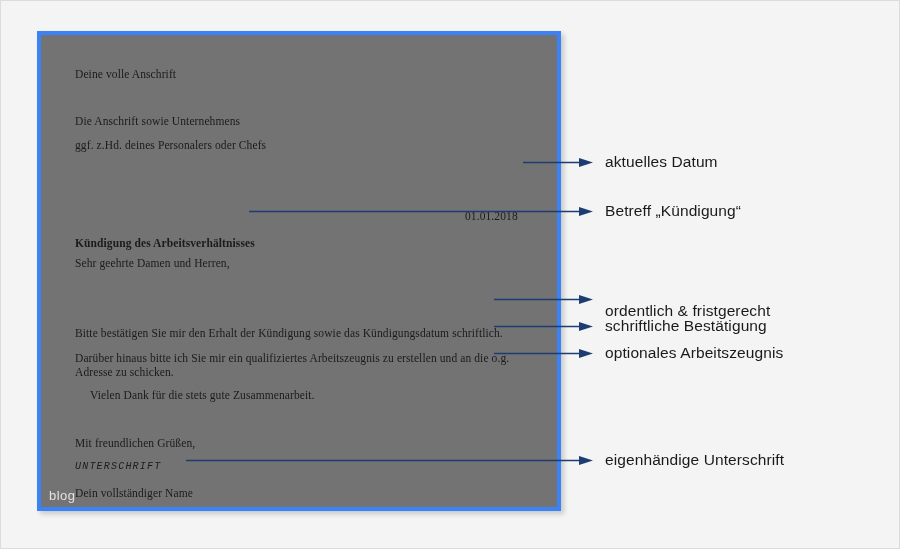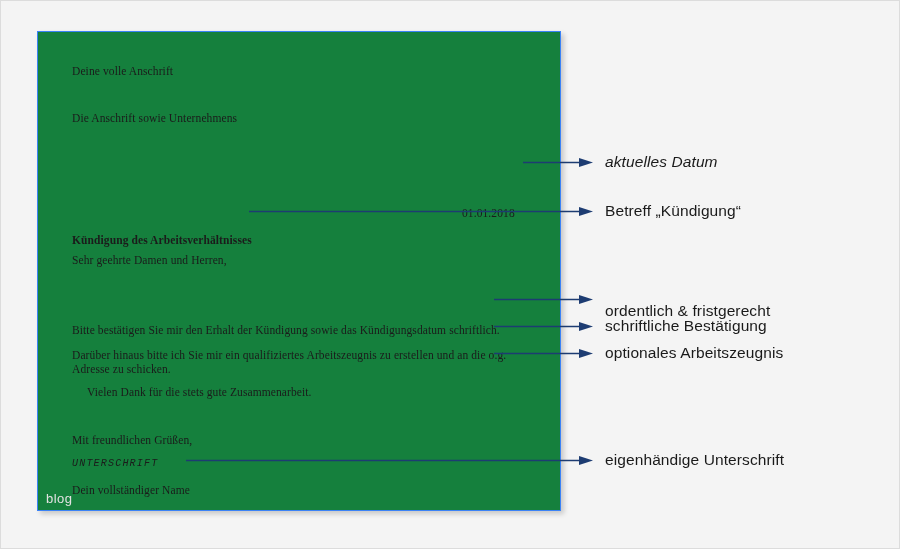--- a/index.html
+++ b/index.html
@@ -18,22 +18,22 @@
     font-family: "Liberation Sans", sans-serif;
   }
 
   
   #letter-page {
     position: absolute;
     left: 36px;
     top: 30px;
     width: 524px;
     height: 480px;
-    background: #15803d;
-    border: 1px solid #3b82f6;
+    background: #737373;
+    border: 4px solid #3b82f6;
     box-shadow: 3px 3px 5px rgba(0,0,0,0.18);
     box-sizing: border-box;
     overflow: hidden;
     padding-left: 12px;
   }
 
   .doc-text {
     position: absolute;
     font-family: "Liberation Serif", "DejaVu Serif", serif;
     font-size: 11.5px;
@@ -85,20 +85,21 @@
 <body>
 
 <div id="screenshot">
 
   <div id="letter-page">
 
     <div class="doc-text" style="left:34px; top:32px;">Deine volle Anschrift</div>
 
     <div class="doc-text" style="left:34px; top:79px;">Die Anschrift sowie Unternehmens</div>
 
+    <div class="doc-text" style="left:34px; top:103px;">ggf. z.Hd. deines Personalers oder Chefs</div>
 
     <div class="doc-text" style="left:424px; top:126px;margin-top:48px;">01.01.2018</div>
 
     <div class="doc-text bold" style="left:34px; top:171px;margin-top:30px;">Kündigung des Arbeitsverhältnisses</div>
 
     <div class="doc-text" style="left:34px; top:221px;">Sehr geehrte Damen und Herren,</div>
 
 
     <div class="doc-text" style="left:34px; top:291px;">Bitte bestätigen Sie mir den Erhalt der Kündigung sowie das Kündigungsdatum schriftlich.</div>
 
@@ -151,21 +152,21 @@
     </svg>
   </div>
 
   <div class="arrow" style="left:185px; top:454px; width:407px;">
     <svg width="407" height="11" viewBox="0 0 407 11">
       <line x1="0" y1="5.5" x2="395" y2="5.5" stroke="#1d3c72" stroke-width="1.3"></line>
       <polygon points="393,1 407,5.5 393,10" fill="#1d3c72"></polygon>
     </svg>
   </div>
 
-  <div class="annotation-label" style="left:604px; top:152px;font-style:italic;">aktuelles Datum</div>
+  <div class="annotation-label" style="left:604px; top:152px;">aktuelles Datum</div>
 
   <div class="annotation-label" style="left:604px; top:201px;">Betreff „Kündigung“</div>
 
   <div class="annotation-label" style="left:604px; top:289px;margin-top:12px;">ordentlich &amp; fristgerecht</div>
 
   <div class="annotation-label" style="left:604px; top:343px;">optionales Arbeitszeugnis</div>
 
   <div class="annotation-label" style="left:604px; top:316px;">schriftliche Bestätigung</div>
 
   <div class="annotation-label" style="left:604px; top:450px;">eigenhändige Unterschrift</div>

